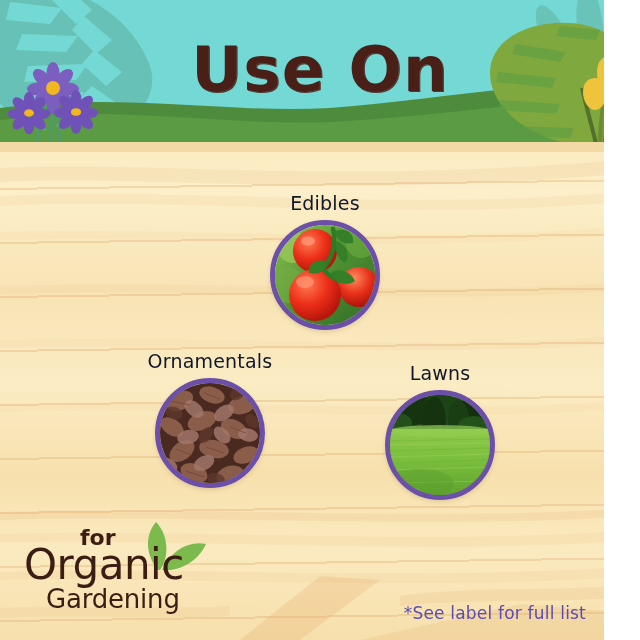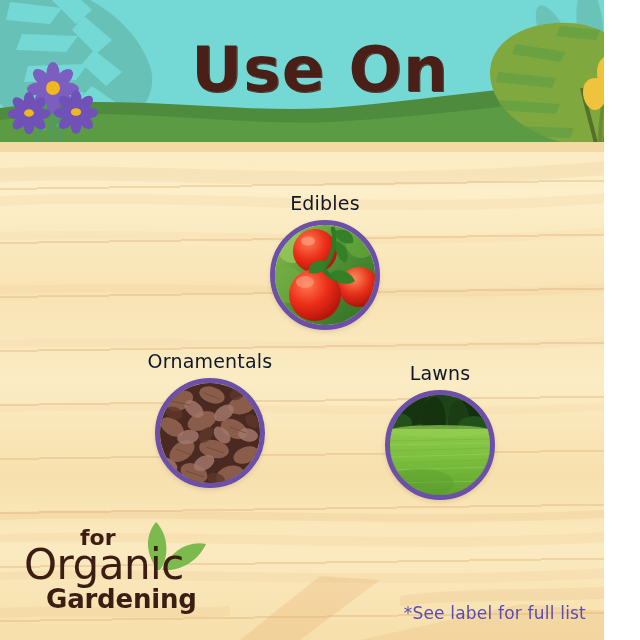--- a/index.html
+++ b/index.html
@@ -149,21 +149,21 @@
     font-weight: normal;
     letter-spacing: -0.5px;
     color: #3b1d14;
     line-height: 1;
   }
   .logo-gardening {
     position: absolute;
     left: 24px;
     top: 66px;
     font-size: 26px;
-    font-weight: bold;
+    font-weight: normal;
     letter-spacing: -0.2px;
     color: #3b1d14;
     line-height: 1;
   }
   .logo-leaves {
     position: absolute;
     left: 104px;
     top: -6px;
   }
 

